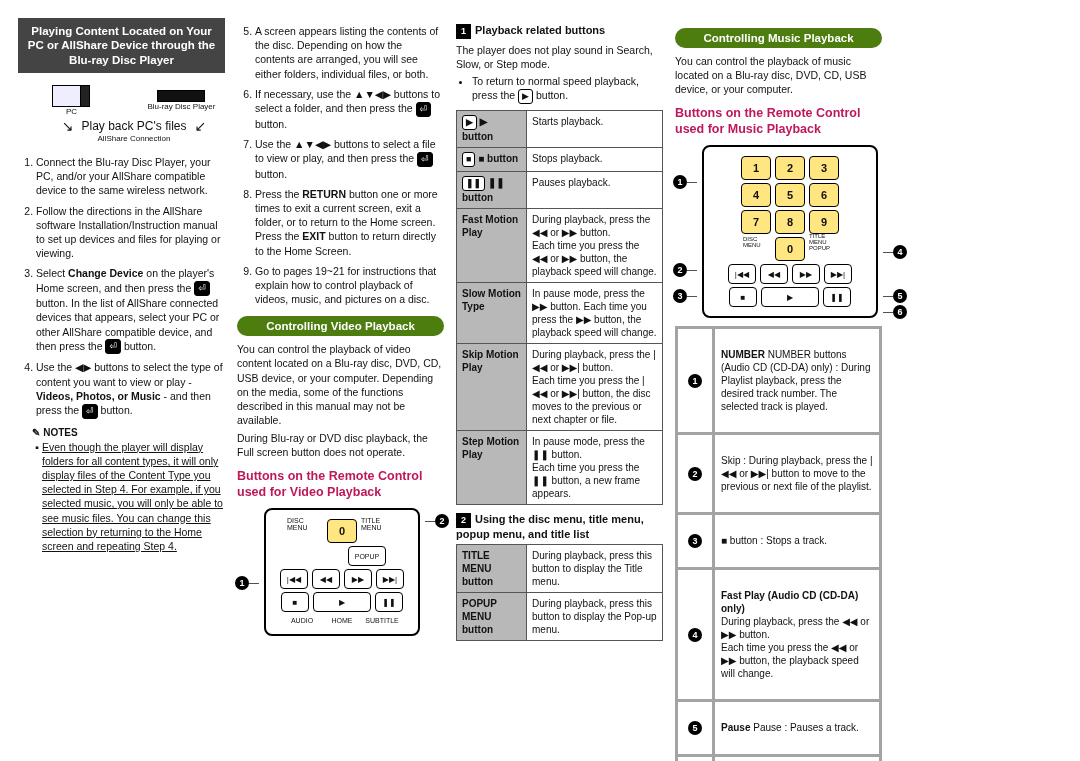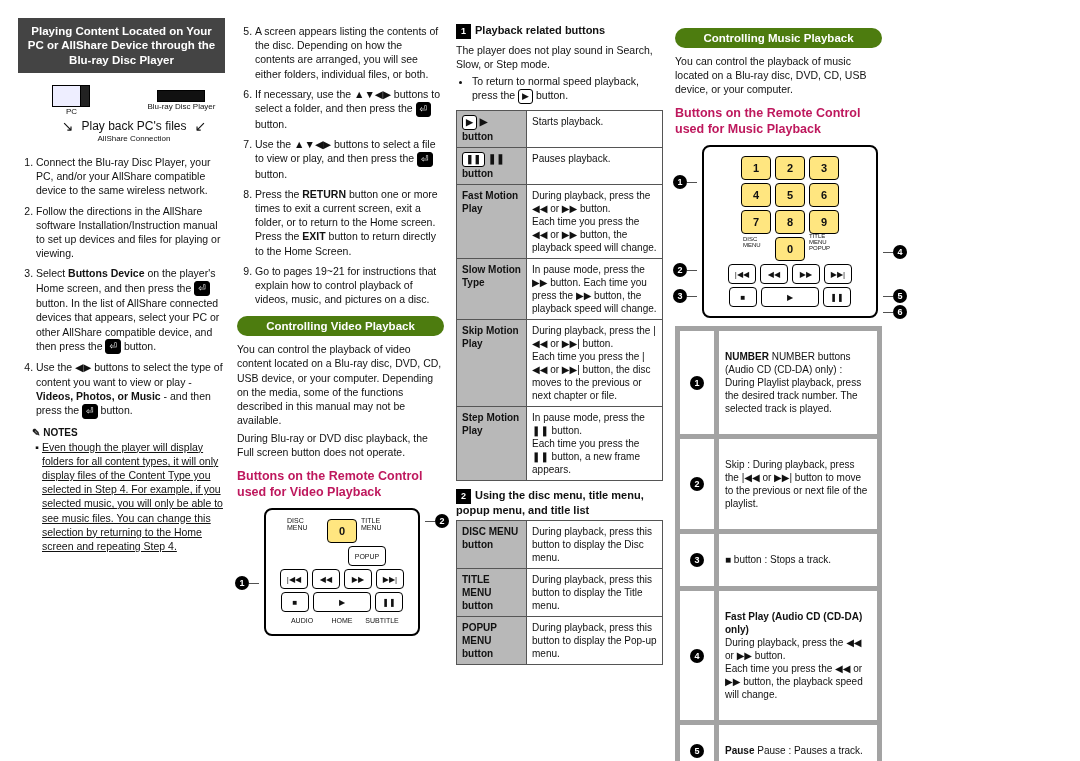--- a/index.html
+++ b/index.html
@@ -135,21 +135,21 @@
     font-weight: bold;
     width: 34%;
   }
   table.t2 {
     border-collapse: collapse;
     width: 100%;
     margin: 6px 0;
     font-size: 10px;
   }
   table.t2 td {
-    border: 5px solid #a3a3a3;
+    border: 3px solid #a3a3a3;
     padding: 19px 6px;
     vertical-align: top;
     line-height: 1.3;
   }
   table.t2 td.num {
     width: 22px;
     text-align: center;
     vertical-align: middle;
   }
   .diagram {
@@ -238,21 +238,21 @@
         <span style="font-size:12px; text-align:left;">Play back PC's files</span>
         <span class="arr">↙</span>
       </div>
       <div style="font-size:8px; margin-top:0;">AllShare Connection</div>
     </div>
 
     <ol class="main">
       <li>Connect the Blu-ray Disc Player, your PC, and/or your AllShare compatible device to the same wireless network.</li>
       <li>Follow the directions in the AllShare software Installation/Instruction manual to set up devices and files for playing or viewing.</li>
       <li>
-        <span>Select </span><b>Buttons Device</b><span> on the player's Home screen, and then press the </span><span class="glyph dark">⏎</span><span> button. In the list of AllShare connected devices that appears, select your PC or other AllShare compatible device, and then press the </span><span class="glyph dark">⏎</span><span> button.</span>
+        <span>Select </span><b>Change Device</b><span> on the player's Home screen, and then press the </span><span class="glyph dark">⏎</span><span> button. In the list of AllShare connected devices that appears, select your PC or other AllShare compatible device, and then press the </span><span class="glyph dark">⏎</span><span> button.</span>
       </li>
       <li>
         <span>Use the ◀▶ buttons to select the type of content you want to view or play - </span><b>Videos, Photos, or Music</b><span> - and then press the </span><span class="glyph dark">⏎</span><span> button.</span>
       </li>
     </ol>
 
     <div class="notes-head">NOTES</div>
     <ul class="notes">
       <li>Even though the player will display folders for all content types, it will only display files of the Content Type you selected in Step 4. For example, if you selected music, you will only be able to see music files. You can change this selection by returning to the Home screen and repeating Step 4.</li>
     </ul>
@@ -321,20 +321,24 @@
       </li>
     </ul>
 
     <table class="t">
       <tbody>
           <tr>
             <td class="lab"><span class="glyph">▶</span> <span>▶ button</span></td>
             <td>Starts playback.</td>
           </tr>
       <tr>
+            <td class="lab"><span class="glyph">■</span> <span>■ button</span></td>
+            <td>Stops playback.</td>
+          </tr>
+      <tr>
             <td class="lab"><span class="glyph">❚❚</span> <span>❚❚ button</span></td>
             <td>Pauses playback.</td>
           </tr>
       <tr>
             <td class="lab">Fast Motion Play</td>
             <td style="white-space:pre-line;">During playback, press the ◀◀ or ▶▶ button.
 Each time you press the ◀◀ or ▶▶ button, the playback speed will change.</td>
           </tr>
       <tr>
             <td class="lab">Slow Motion Type</td>
@@ -349,24 +353,20 @@
             <td class="lab">Step Motion Play</td>
             <td style="white-space:pre-line;">In pause mode, press the ❚❚ button.
 Each time you press the ❚❚ button, a new frame appears.</td>
           </tr>
     </tbody>
       </table>
 
     <div class="rowhead"><span class="sqnum">2</span><span>Using the disc menu, title menu, popup menu, and title list</span></div>
     <table class="t">
       <tbody>
-          <tr>
-            <td class="lab">DISC MENU button</td>
-            <td>During playback, press this button to display the Disc menu.</td>
-          </tr>
       <tr>
             <td class="lab">TITLE MENU button</td>
             <td>During playback, press this button to display the Title menu.</td>
           </tr>
       <tr>
             <td class="lab">POPUP MENU button</td>
             <td>During playback, press this button to display the Pop-up menu.</td>
           </tr>
     </tbody>
       </table>

